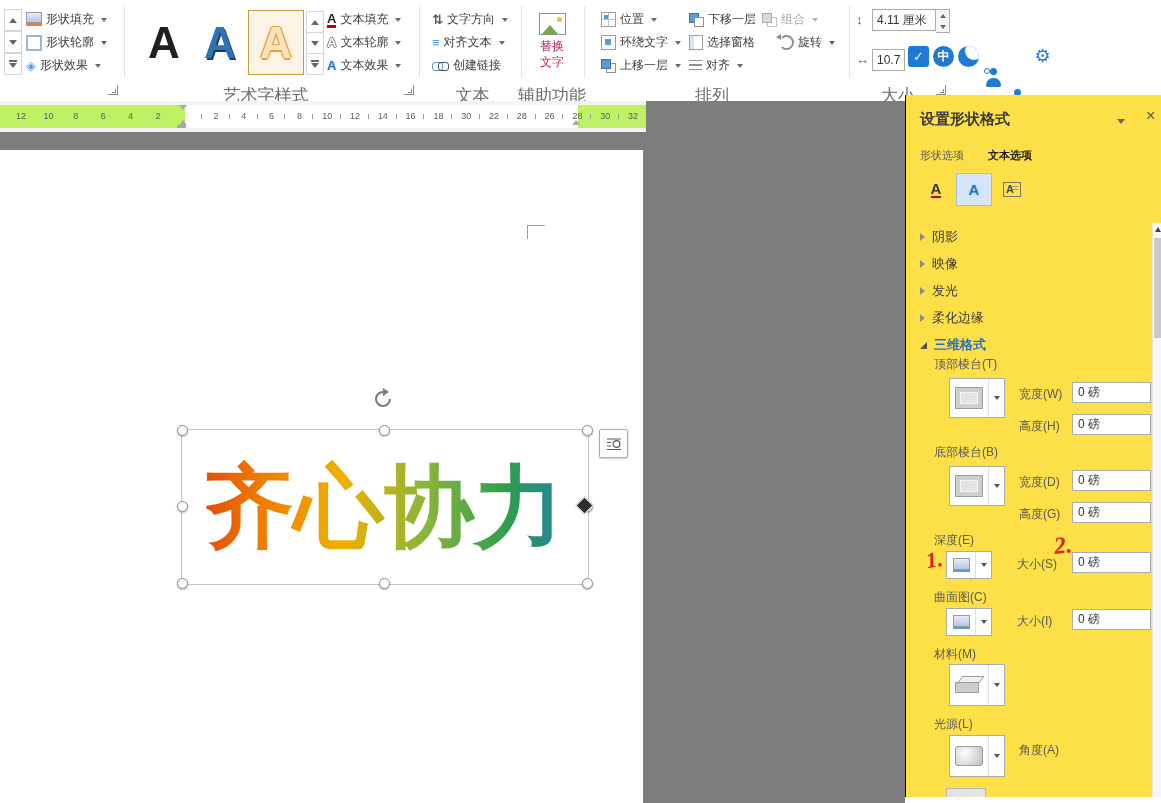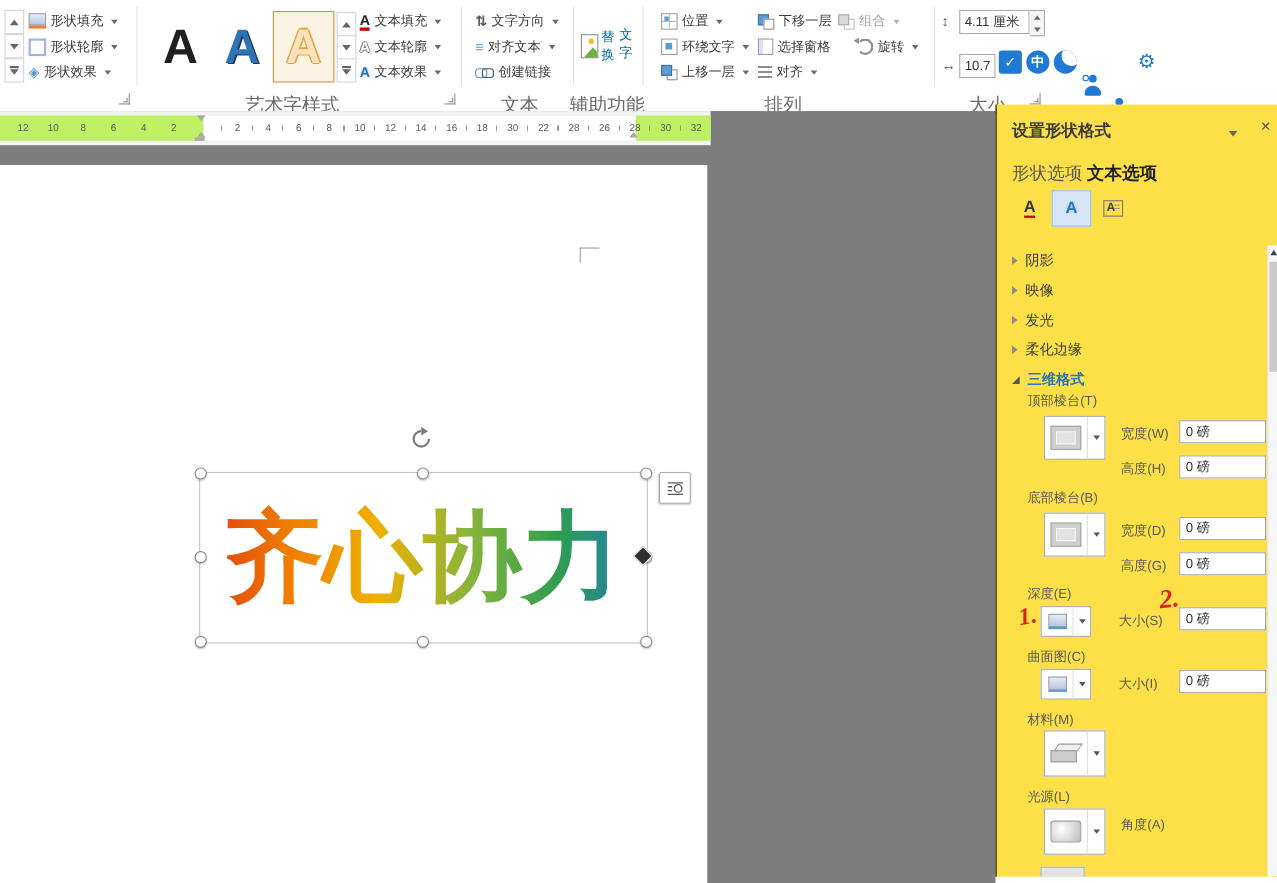--- a/index.html
+++ b/index.html
@@ -99,21 +99,21 @@
   }
   .layout-btn{position:absolute;left:599px;top:279px;width:27px;height:27px;background:#fff;border:1px solid #ababab;border-radius:2px;
               display:flex;align-items:center;justify-content:center;box-shadow:0 1px 2px rgba(0,0,0,.2)}
   .cursor-diamond{position:absolute;left:578px;top:349px;width:11px;height:11px;background:#2f2f2f;border:1px solid #fff;transform:rotate(45deg)}
   .rot-handle{position:absolute;left:372px;top:238px;width:22px;height:22px}
   
   .panel{position:absolute;left:905px;top:95px;width:256px;height:702px;background:#fde047;border-left:1px solid #000000;overflow:hidden}
   .panel-title{position:absolute;left:14px;top:15px;font-size:15px;font-weight:bold;color:#3b3b3b}
   .panel-caret{position:absolute;left:211px;top:24px;width:0;height:0;border-left:4px solid transparent;border-right:4px solid transparent;border-top:5px solid #666}
   .panel-close{position:absolute;left:240px;top:12px;font-size:16px;color:#555}
-  .ptab{position:absolute;top:53px;font-size:16px;color:#595959}
+  .ptab{position:absolute;top:53px;font-size:11px;color:#595959}
   .ptab.active{color:#1f1f1f;font-weight:bold}
   .fmt-btn{position:absolute;top:78px;width:34px;height:31px;display:flex;align-items:center;justify-content:center;border:1px solid transparent}
   .fmt-btn.selected{background:#d6e6f8;border-color:#9cbfe4}
   .fmtA{font-weight:800;font-size:15px;line-height:1}
   .fmtA.pen{color:#333;border-bottom:2px solid #c00000}
   .fmtA.glow{color:#2e74b5;text-shadow:0 0 3px #8ec1ff}
   .fmtA.box{color:#444;font-size:11px;border:1px solid #777;padding:1px 6px 1px 2px;
             background:linear-gradient(#999,#999) right 2px top 3px/6px 1px no-repeat,linear-gradient(#999,#999) right 2px top 6px/6px 1px no-repeat}
   .sec-row{position:absolute;left:14px;display:flex;align-items:center;gap:7px;font-size:13px;color:#3b3b3b}
   .sec-tri{width:0;height:0;border-top:4px solid transparent;border-bottom:4px solid transparent;border-left:5px solid #8c8c8c}
@@ -222,21 +222,21 @@
       <span class="glyph">≡</span>
       <span>对齐文本</span>
     </div>
     <div class="rb-btn" style="left:429px;top:55px">
       <span class="ic-link"></span>
       <span>创建链接</span>
     </div>
     <div class="rb-label" style="left:430px;width:85px">文本</div>
     <div class="rb-sep" style="left:521px"></div>
 
-    <div class="abs" style="left:528px;top:9px;width:48px;height:66px;display:flex;flex-direction:row;align-items:center;justify-content:center;gap:3px;font-size:12px;color:#0369a1">
+    <div class="abs" style="left:528px;top:9px;width:48px;height:66px;display:flex;flex-direction:column;align-items:center;justify-content:center;gap:3px;font-size:12px;color:#be185d">
       <span class="ic-pic"></span>
       <span>替换</span>
       <span style="margin-top:-4px">文字</span>
     </div>
     <div class="rb-label" style="left:512px;width:80px">辅助功能</div>
     <div class="rb-sep" style="left:584px"></div>
 
     <div class="rb-btn dd" style="left:598px;top:9px">
       <span class="ic-pos"></span>
       <span>位置</span>

